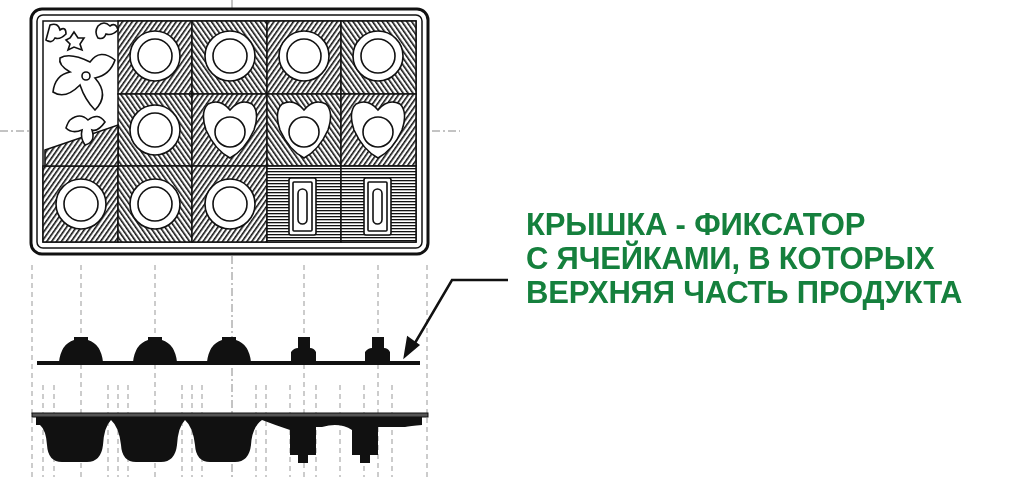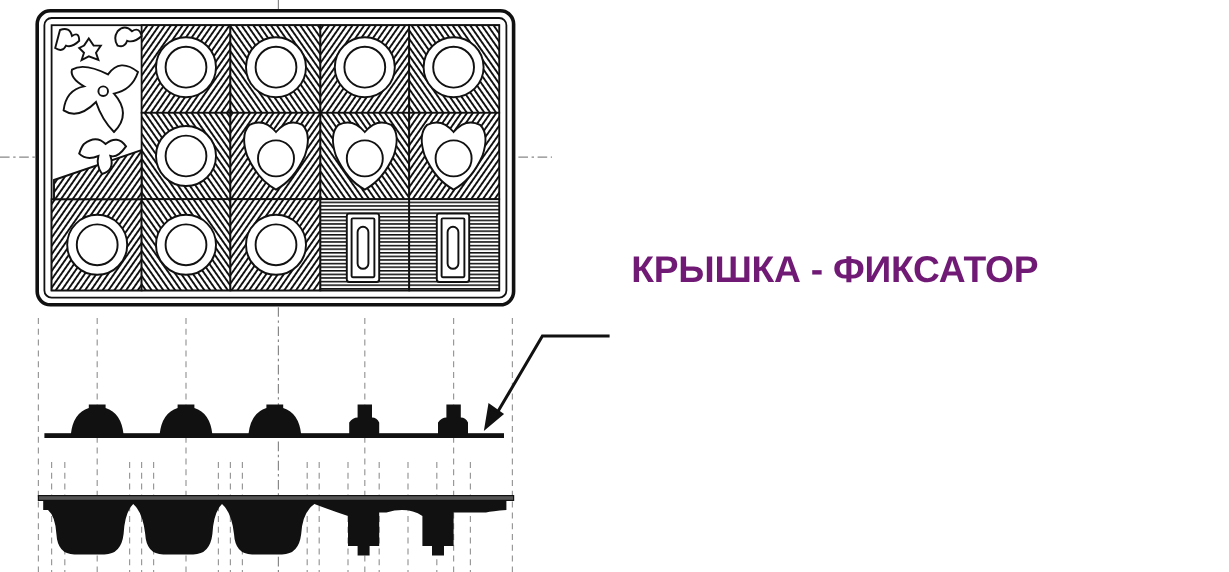--- a/index.html
+++ b/index.html
@@ -1,21 +1,21 @@
 <!DOCTYPE html>
 <html><head>
 <meta charset="utf-8">
 <style>
   html, body { margin: 0; padding: 0; background: #ffffff; }
   body { width: 1024px; height: 477px; position: relative; overflow: hidden;
          font-family: "Liberation Sans", sans-serif; }
   #diagram { position: absolute; left: 0; top: 0; width: 1024px; height: 477px; }
   .label-block { position: absolute; left: 526px; top: 208px; }
   .label-line { font-family: "Liberation Sans", sans-serif; font-weight: 700;
-                font-size: 31px; line-height: 34px; color: #701a75; white-space: nowrap;
+                font-size: 31px; line-height: 34px; color: #15803d; white-space: nowrap;
                 letter-spacing: -0.2px; }
 </style>
 </head>
 <body>
 
 <svg id="diagram" width="1024" height="477" viewBox="0 0 1024 477" xmlns="http://www.w3.org/2000/svg">
   <defs>
     <pattern id="rays" width="4" height="4" patternUnits="userSpaceOnUse" patternTransform="rotate(35)">
       <rect width="4" height="4" fill="#ffffff"></rect>
       <rect width="1.6" height="4" fill="#111111"></rect>
@@ -148,13 +148,15 @@
              Q340 422 322 427 L316 427 L316 455 L308 455 L308 463 L298 463 L298 455 L290 455 L290 430
              Q275 425 262 420
              Q252 427 251 445 Q249 462 235 462 L210 462 Q196 462 195 445 Q193 427 185 420
              Q178 427 177 445 Q175 462 161 462 L136 462 Q122 462 121 445 Q119 427 111 420
              Q104 427 103 445 Q101 462 87 462 L62 462 Q48 462 47 445 Q46 430 40 425 L36 425 Z"></path>
   </g>
 </svg>
 
 <div class="label-block">
   <div class="label-line">КРЫШКА - ФИКСАТОР</div>
+  <div class="label-line">С ЯЧЕЙКАМИ, В КОТОРЫХ</div>
+  <div class="label-line">ВЕРХНЯЯ ЧАСТЬ ПРОДУКТА</div>
 </div>
 
 </body></html>

